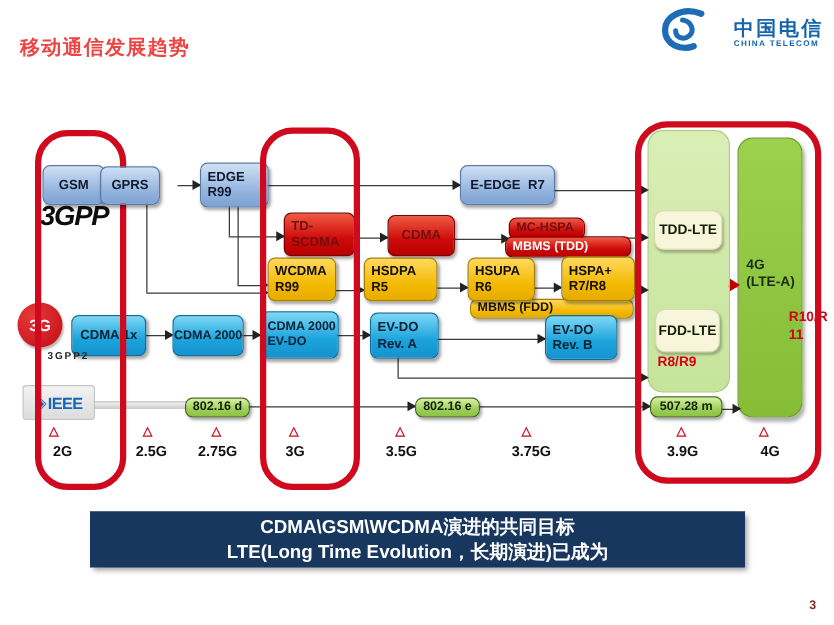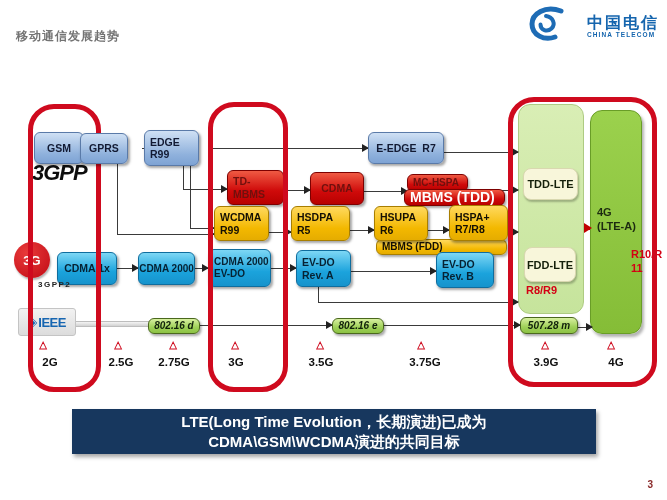--- a/index.html
+++ b/index.html
@@ -1,37 +1,37 @@
 <!DOCTYPE html>
 <html><head>
 <meta charset="utf-8">
 <style>
   html,body{margin:0;padding:0;}
   body{width:667px;height:500px;position:relative;background:#ffffff;overflow:hidden;
        font-family:"Liberation Sans", sans-serif;}
   .abs{position:absolute;}
   
-  .title{left:16px;top:28px;font-size:12px;font-weight:bold;color:#737373;letter-spacing:1px;}
+  .title{left:16px;top:28px;font-size:16px;font-weight:bold;color:#ef4444;letter-spacing:1px;}
   
   .logo{right:8px;top:4px;display:flex;align-items:center;}
   .logo-text{margin-left:20px;}
   .logo-cn{font-size:16px;font-weight:bold;color:#1565ae;letter-spacing:2px;line-height:17px;}
   .logo-en{font-size:6.5px;font-weight:bold;color:#1565ae;letter-spacing:1.1px;}
   
   .hrect{border:5px solid #cf0a1e;border-radius:26px;background:transparent;z-index:50;}
   
   .node{position:absolute;display:flex;align-items:center;justify-content:center;text-align:center;
         font-weight:bold;white-space:pre-line;border-radius:6px;font-size:10.5px;line-height:1.18;
         box-shadow:1.5px 2px 2.5px rgba(0,0,0,.35);z-index:30;}
   .ta-l{justify-content:flex-start;text-align:left;padding-left:5px;}
   .n-blue{background:linear-gradient(#cfe0f4,#8fb1dc 70%,#7ea3d4);border:1px solid #5a7aa8;color:#121a33;}
   .n-red{background:linear-gradient(#ef5a43,#cf0a0a 60%,#b80000);border:1px solid #7d0000;color:#70100d;}
   .n-yellow{background:linear-gradient(#ffd95e,#f3b800 65%,#e5ac00);border:1px solid #a87e00;color:#151004;}
   .n-cyan{background:linear-gradient(#7dd7f5,#1ba3dc 60%,#1693cc);border:1px solid #0f6d9e;color:#062233;}
-  .n-greensm{background:linear-gradient(#d8f0a0,#9ed058 60%,#8cc244);border:1.5px solid #4a681d;color:#10200a;font-size:10px;font-style:italic;}
+  .n-greensm{background:linear-gradient(#d8f0a0,#9ed058 60%,#8cc244);border:1.5px solid #4a681d;color:#10200a;font-size:10px;}
   .col-light{background:linear-gradient(#d9eeb5,#c6e49c);border:1px solid #aecb82;border-radius:12px;z-index:15;}
   .col-dark{background:linear-gradient(#9bd14d,#85bd37);border:1px solid #699d27;border-radius:12px;z-index:15;
             box-shadow:2px 3px 3px rgba(0,0,0,.3);}
   .cream{position:absolute;display:flex;align-items:center;justify-content:center;background:#f8f6da;
          border:1px solid #d9d8b0;border-radius:8px;font-weight:bold;font-size:11px;color:#15200a;z-index:17;
          box-shadow:1px 2px 2px rgba(0,0,0,.25);}
   .coltext{position:absolute;font-weight:bold;font-size:11px;line-height:14px;white-space:pre-line;z-index:17;}
   .redtext{color:#d40014;}
   .darktext{color:#1c2a10;}
   
@@ -136,29 +136,29 @@
 <div class="cream" style="left:523px;top:168px;width:53px;height:30px">TDD-LTE</div>
 <div class="cream" style="left:524px;top:247px;width:50px;height:33px">FDD-LTE</div>
 <div class="coltext redtext" style="left:526px;top:283px">R8/R9</div>
 <div class="coltext darktext" style="left:597px;top:205px">4G
 (LTE-A)</div>
 <div class="coltext redtext" style="left:631px;top:247px">R10/R
 11</div>
 
 <div class="node n-blue" style="left:34px;top:132px;width:48px;height:30px">GSM</div>
 <div class="node n-blue" style="left:80px;top:133px;width:46px;height:29px;z-index:60">GPRS</div>
-<div class="node n-blue ta-l" style="left:144px;top:130px;width:48px;height:34px">EDGE
+<div class="node n-blue ta-l" style="left:160px;top:130px;width:48px;height:34px">EDGE
 R99</div>
 <div class="node n-blue" style="left:368px;top:132px;width:74px;height:30px">E-EDGE&nbsp;&nbsp;R7</div>
 
 <div class="node n-red ta-l" style="left:227px;top:170px;width:50px;height:33px">TD-
-MBMS</div>
+SCDMA</div>
 <div class="node n-red" style="left:310px;top:172px;width:52px;height:31px">CDMA</div>
 <div class="node n-red ta-l" style="left:407px;top:174px;width:54px;height:16px;font-size:10px">MC-HSPA</div>
-<div class="node n-red ta-l wt" style="left:404px;top:189px;width:94px;height:15px;font-size:14px;color:#fff">MBMS (TDD)</div>
+<div class="node n-red ta-l wt" style="left:404px;top:189px;width:94px;height:15px;font-size:10px;color:#fff">MBMS (TDD)</div>
 
 <div class="node n-yellow ta-l" style="left:214px;top:206px;width:48px;height:33px">WCDMA
 R99</div>
 <div class="node n-yellow ta-l" style="left:291px;top:206px;width:52px;height:33px">HSDPA
 R5</div>
 <div class="node n-yellow ta-l" style="left:374px;top:206px;width:47px;height:33px">HSUPA
 R6</div>
 <div class="node n-yellow ta-l" style="left:449px;top:205px;width:52px;height:34px">HSPA+
 R7/R8</div>
 <div class="node n-yellow ta-l" style="left:376px;top:239px;width:124px;height:14px;font-size:10px;z-index:28">MBMS (FDD)</div>
@@ -199,17 +199,17 @@
 <div class="gen" style="left:25px">2G</div>
 <div class="gen" style="left:96px">2.5G</div>
 <div class="gen" style="left:149px">2.75G</div>
 <div class="gen" style="left:211px">3G</div>
 <div class="gen" style="left:296px">3.5G</div>
 <div class="gen" style="left:400px">3.75G</div>
 <div class="gen" style="left:521px">3.9G</div>
 <div class="gen" style="left:591px">4G</div>
 
 <div class="abs banner">
+  <div>CDMA\GSM\WCDMA演进的共同目标</div>
   <div>LTE(Long Time Evolution，长期演进)已成为</div>
-  <div>CDMA\GSM\WCDMA演进的共同目标</div>
 </div>
 
 <div class="abs pagenum">3</div>
 
 </body></html>

